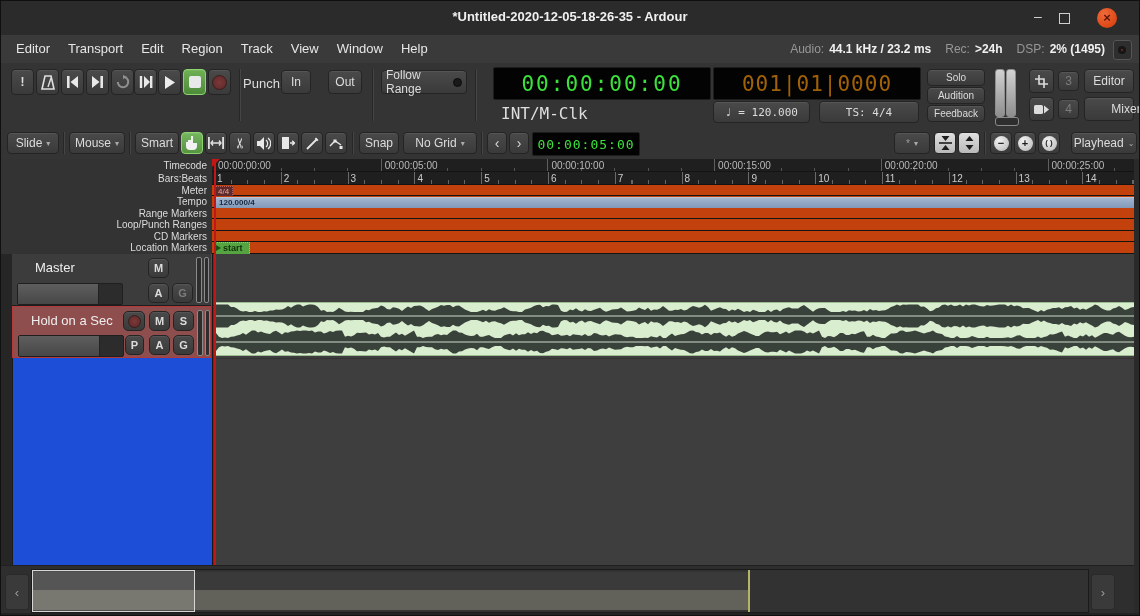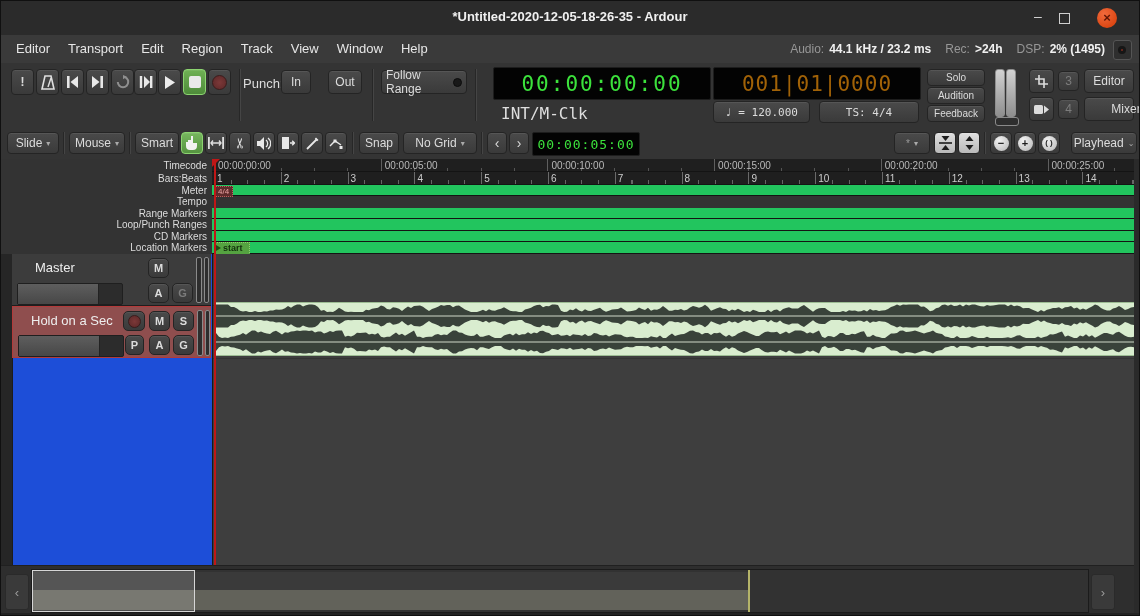--- a/index.html
+++ b/index.html
@@ -55,21 +55,21 @@
   .tool-active{background:linear-gradient(#76b65e,#569441);border:1px solid #8cd470;}
   .caret{font-size:8px;color:#aaa;margin-left:4px;}
   .lightbtn{background:linear-gradient(#e0e0e0,#b9b9b9);border:1px solid #242424;}
   .zoomdisc{width:15px;height:15px;border-radius:50%;background:radial-gradient(circle at 35% 30%,#f2f2f2,#b5b5b5);
     color:#1c1c1c;font-size:11px;font-weight:bold;display:flex;align-items:center;justify-content:center;line-height:0;}
   
   .rulers{position:absolute;left:0;top:158px;width:100%;height:95px;background:#333;}
   .rlabel{position:absolute;left:0;width:206px;text-align:right;font-size:10px;color:#dcdcdc;}
   .rstrip{position:absolute;left:211px;width:922px;box-sizing:border-box;border-bottom:1px solid #141414;}
   .strip-dark{background:#1f1f1f;}
-  .strip-mid{background:#22c55e;}
+  .strip-mid{background:#c2410c;}
   .tc-tick{position:absolute;top:0;height:100%;border-left:1px solid #5f5f5f;padding-left:3px;
     font-size:10px;color:#b9b9b9;line-height:13px;white-space:nowrap;}
   .bar-tick{position:absolute;top:0;height:100%;border-left:1px solid #6a6a6a;padding-left:2px;
     font-size:10px;color:#cdcdcd;line-height:13px;}
   .beat-ticks{position:absolute;left:2px;right:0;bottom:0;height:4px;
     background:repeating-linear-gradient(90deg,#666 0 1px,transparent 1px 16.7px);}
   .sec-ticks{position:absolute;left:2px;right:0;bottom:0;height:3px;
     background:repeating-linear-gradient(90deg,#555 0 1px,transparent 1px 33.35px);}
   .meter-marker{position:absolute;left:2px;top:1px;height:9px;padding:0 3px;background:#5e2b2b;
     border:1px dotted #b95f5f;font-size:8px;color:#eaa4a4;line-height:9px;}
@@ -374,20 +374,25 @@
         <div class="bar-tick" style="left: 536.4px;">9</div>
         <div class="bar-tick" style="left: 603.2px;">10</div>
         <div class="bar-tick" style="left: 670px;">11</div>
         <div class="bar-tick" style="left: 736.8px;">12</div>
         <div class="bar-tick" style="left: 803.6px;">13</div>
         <div class="bar-tick" style="left: 870.4px;">14</div>
       </div>
     <div class="rstrip strip-mid" style="top:26px;height:11px;">
       <div class="meter-marker">4/4</div>
     </div>
+    <div class="rstrip strip-mid" style="top:37px;height:12px;">
+      <div class="tempo-strip">
+          <span>120.000/4</span>
+        </div>
+    </div>
     <div class="rstrip strip-mid" style="top:49px;height:11px;"></div>
     <div class="rstrip strip-mid" style="top:60px;height:12px;"></div>
     <div class="rstrip strip-mid" style="top:72px;height:11px;"></div>
     <div class="rstrip strip-mid" style="top:83px;height:12px;">
       <div class="start-marker">start</div>
     </div>
     <div class="ph-flag"></div>
   </div>
 
   <div class="canvas-area">

